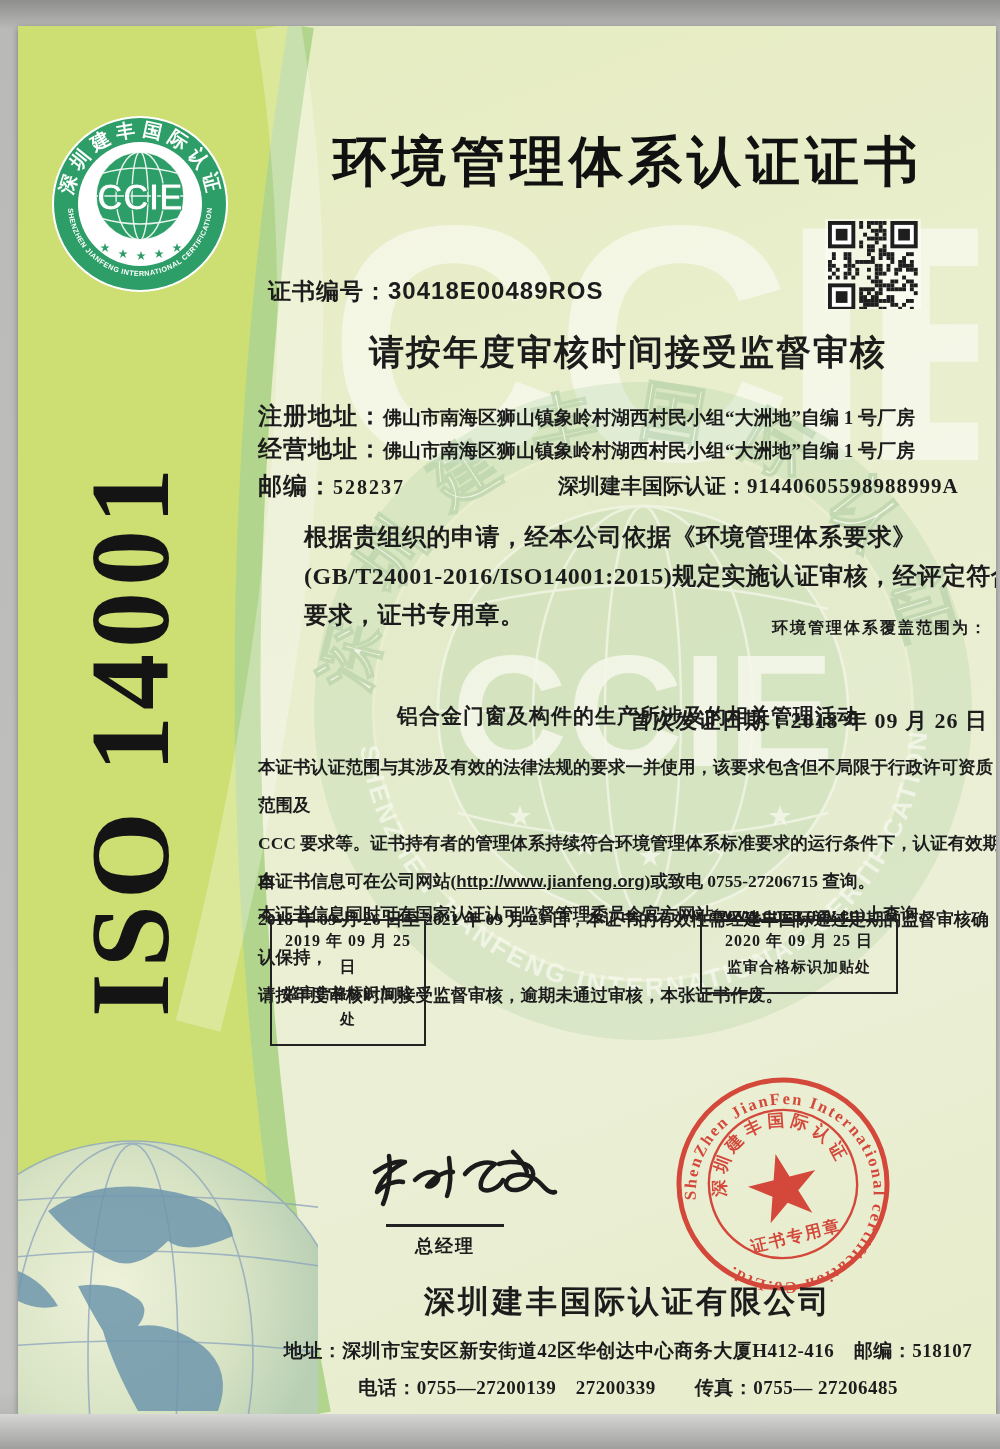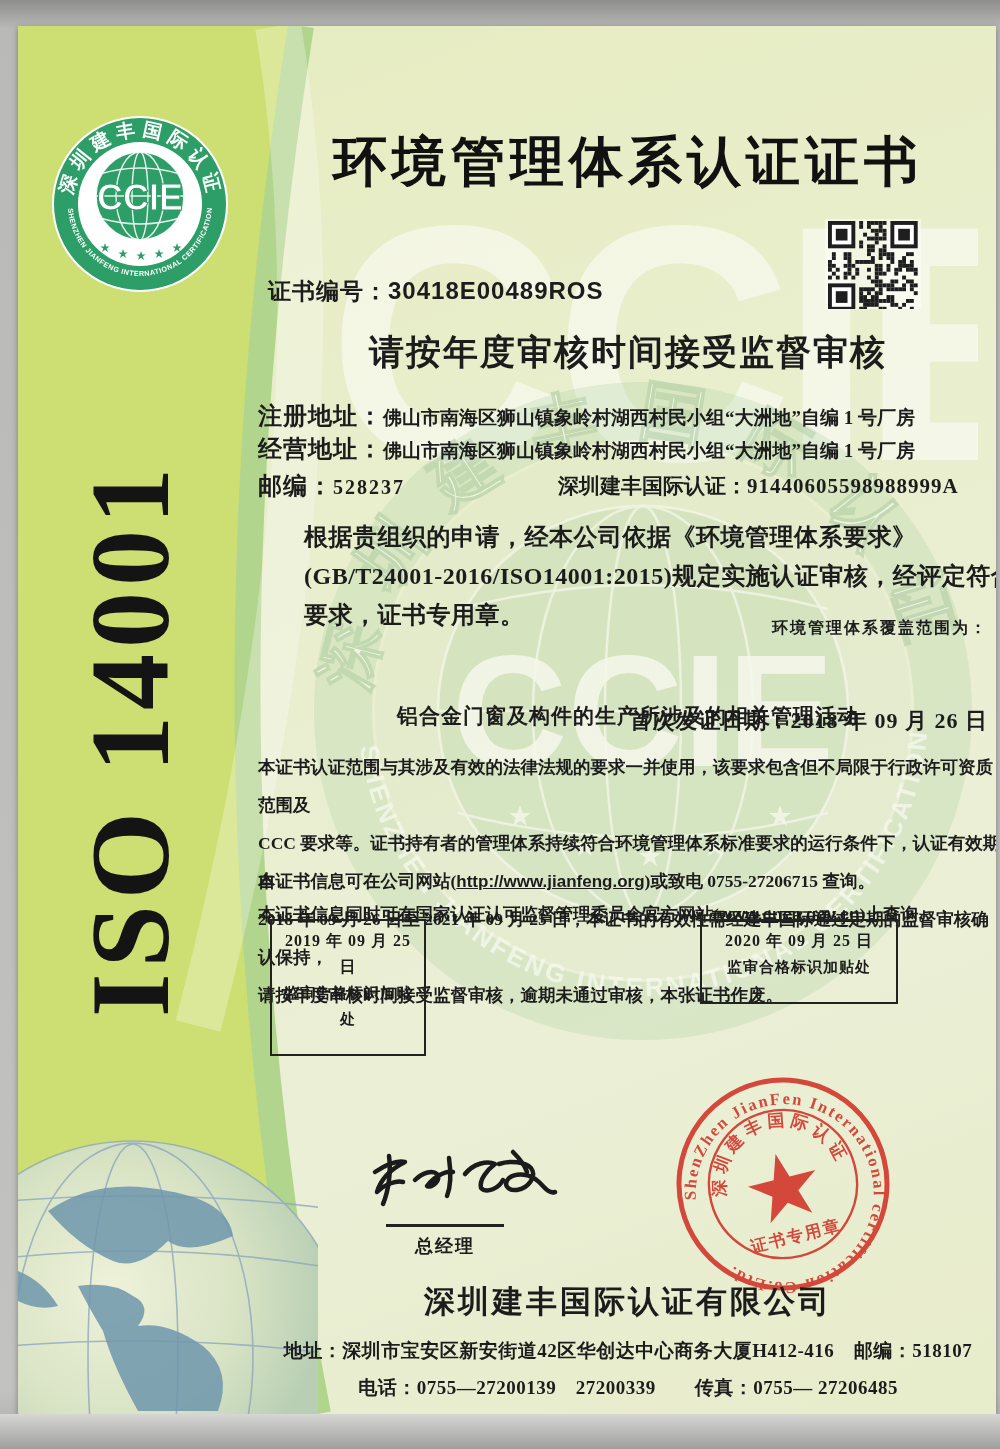--- a/index.html
+++ b/index.html
@@ -68,21 +68,21 @@
     font-size:22px;font-weight:bold;letter-spacing:1px;}
   
   .legal{position:absolute;left:240px;top:722px;width:745px;
     font-size:17.5px;font-weight:600;line-height:38px;}
   .query{position:absolute;left:240px;width:745px;font-size:17.5px;font-weight:600;}
   .query-1{top:843px;} .query-2{top:876px;}
   .query .url{font-family:"Liberation Sans",sans-serif;font-weight:bold;
     text-decoration:underline;font-size:17px;}
   
   .sticker-box{position:absolute;top:893px;border:2px solid #222;
-    text-align:center;padding:7px 12px 22px;background:transparent;}
+    text-align:center;padding:7px 12px 12px;background:transparent;}
   .sticker-box .d{font-size:16px;font-weight:bold;letter-spacing:1px;line-height:26px;}
   .sticker-box .l{font-size:15px;font-weight:bold;letter-spacing:1px;line-height:26px;}
   .box-1{left:252px;width:128px;} .box-2{left:682px;width:170px;}
   
   .signature{position:absolute;left:335px;top:1108px;}
   .sig-line{position:absolute;left:368px;top:1198px;width:118px;height:3px;background:#222;}
   .signer-role{position:absolute;left:352px;top:1208px;width:150px;text-align:center;
     font-size:18px;font-weight:600;letter-spacing:2px;}
   .seal{position:absolute;left:652px;top:1045px;opacity:.92;}
   

